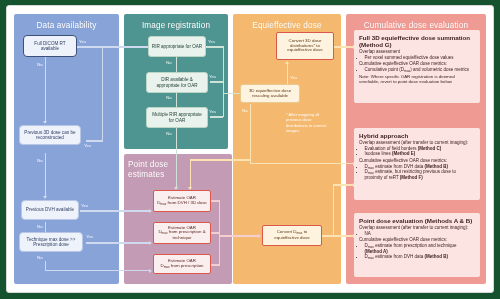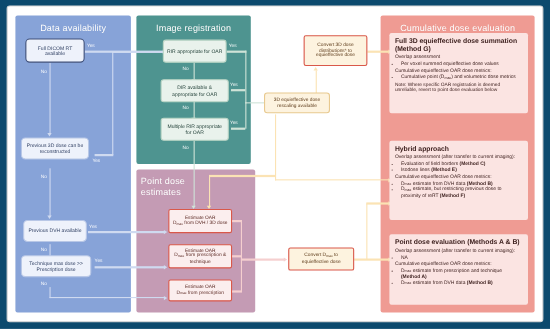--- a/index.html
+++ b/index.html
@@ -3,21 +3,21 @@
 <meta charset="utf-8">
 <style>
   html,body{margin:0;padding:0;}
   body{
     width:500px;height:299px;overflow:hidden;
     background:#ffffff;
     font-family:"Liberation Sans", sans-serif;
   }
   #canvas{
     position:relative;width:500px;height:299px;
-    background:#0c4a6e;
+    background:#14532d;
     box-sizing:border-box;
     padding:7px 8px 8px 8px;
   }
   .frame{
     position:absolute;left:6px;top:5px;width:488px;height:288px;
     border:1px solid #d8d8d8;border-radius:3px;background:#fff;
     box-sizing:border-box;
   }
   .col{
     position:absolute;border-radius:2px;box-sizing:border-box;
@@ -118,20 +118,23 @@
   </div>
 
   <div class="col c-teal" style="left:124px;top:14px;width:104px;height:135px;">
     <div class="col-title" style="top:7px;">Image registration</div>
   </div>
 
   <div class="col c-pdose" style="left:124px;top:154px;width:108px;height:130px;">
     <div class="col-title" style="top:6px;left:4px;right:auto;text-align:left;width:56px;line-height:1.2;">Point dose estimates</div>
   </div>
 
+  <div class="col c-orange" style="left:233px;top:14px;width:108px;height:270px;">
+    <div class="col-title" style="top:7px;">Equieffective dose</div>
+  </div>
 
   <div class="col c-red" style="left:346px;top:14px;width:140px;height:270px;">
     <div class="col-title" style="top:7px;">Cumulative dose evaluation</div>
   </div>
 
   <div class="ln ln-blue" style="left:45px;top:57px;width:1.4px;height:65px;"></div>
   <div class="arrow ar-d-blue" style="left:43.3px;top:121px;"></div>
 
   <div class="ln ln-blue" style="left:77px;top:46.3px;width:72px;height:1.4px;"></div>
   <div class="arrow ar-r-blue" style="left:148px;top:44.6px;"></div>

